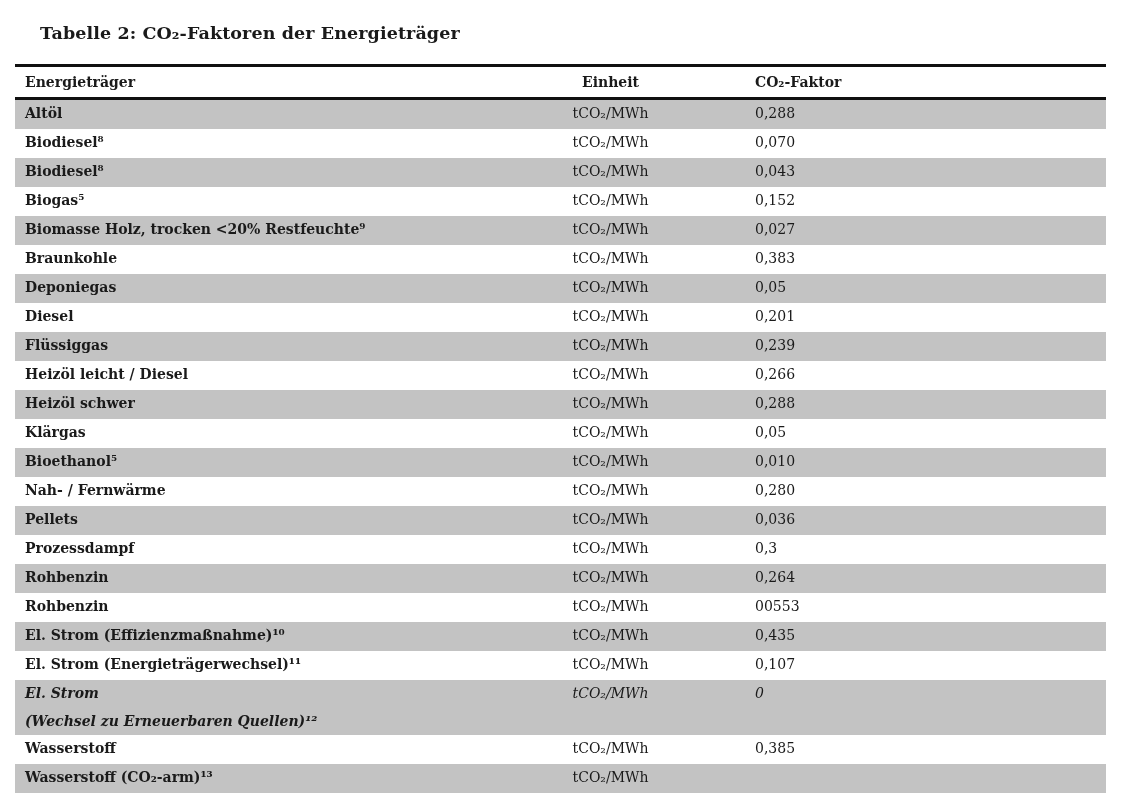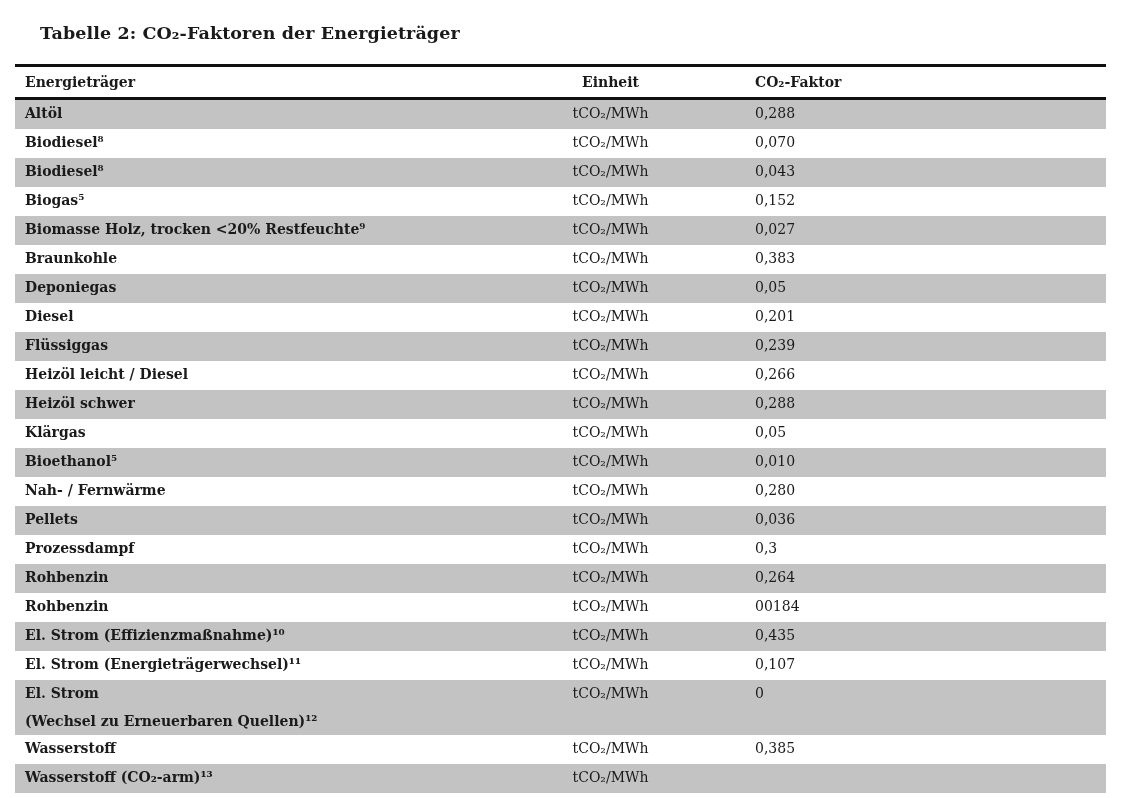--- a/index.html
+++ b/index.html
@@ -32,21 +32,21 @@
     font-size: 14px;
   }
   .row { display: flex; align-items: flex-start; }
   .row.header {
     height: 30px;
     line-height: 30px;
     font-weight: bold;
     border-bottom: 3px solid var(--rule, #101010);
   }
   .row.body { height: 29px; line-height: 27.5px; }
-  .row.body.double { height: 55px; }
+  .row.body.double { height: 55px; font-style: italic; }
   .row.shaded { background: var(--shade, #c3c3c3); }
   .c1 {
     flex: 0 0 451px;
     box-sizing: border-box;
     padding-left: 10px;
     font-weight: bold;
     white-space: pre-line;
     overflow: hidden;
   }
   .c2 { flex: 0 0 289px; text-align: center; }
@@ -146,21 +146,21 @@
           <div class="c3">0,3</div>
         </div>
         <div class="row body shaded">
           <div class="c1">Rohbenzin</div>
           <div class="c2">tCO₂/MWh</div>
           <div class="c3">0,264</div>
         </div>
         <div class="row body">
           <div class="c1">Rohbenzin</div>
           <div class="c2">tCO₂/MWh</div>
-          <div class="c3">00184</div>
+          <div class="c3">00553</div>
         </div>
         <div class="row body shaded">
           <div class="c1">El. Strom (Effizienzmaßnahme)¹⁰</div>
           <div class="c2">tCO₂/MWh</div>
           <div class="c3">0,435</div>
         </div>
         <div class="row body">
           <div class="c1">El. Strom (Energieträgerwechsel)¹¹</div>
           <div class="c2">tCO₂/MWh</div>
           <div class="c3">0,107</div>

